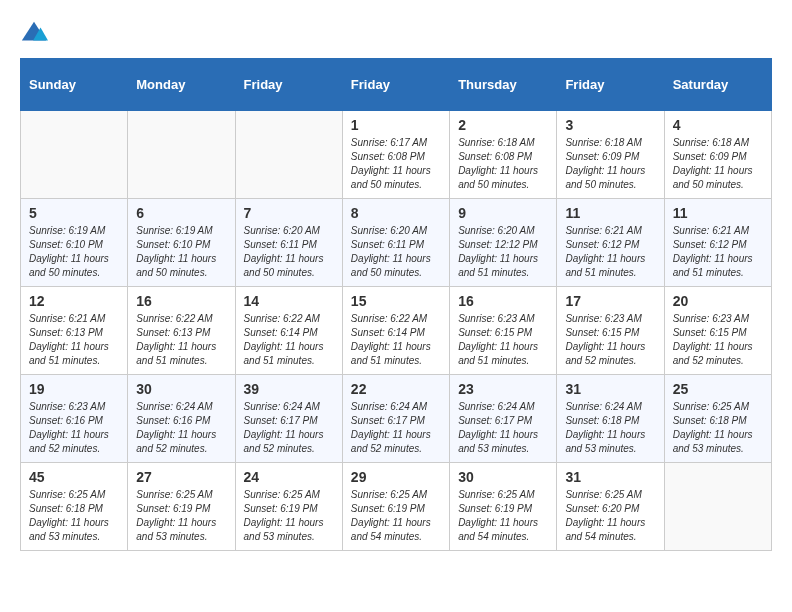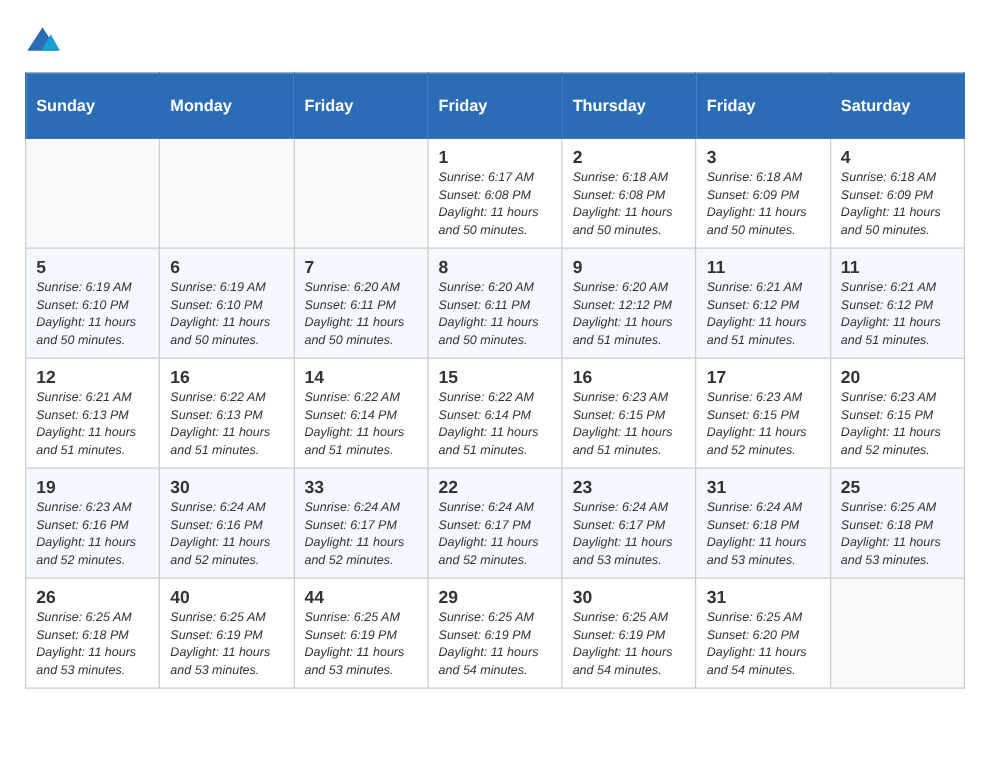--- a/index.html
+++ b/index.html
@@ -266,21 +266,21 @@
 and 52 minutes.</div>
         </td>
         <td>
           <span class="day-number">30</span>
           <div class="day-info">Sunrise: 6:24 AM
 Sunset: 6:16 PM
 Daylight: 11 hours
 and 52 minutes.</div>
         </td>
         <td>
-          <span class="day-number">33</span>
+          <span class="day-number">39</span>
           <div class="day-info">Sunrise: 6:24 AM
 Sunset: 6:17 PM
 Daylight: 11 hours
 and 52 minutes.</div>
         </td>
         <td>
           <span class="day-number">22</span>
           <div class="day-info">Sunrise: 6:24 AM
 Sunset: 6:17 PM
 Daylight: 11 hours
@@ -303,35 +303,35 @@
         <td>
           <span class="day-number">25</span>
           <div class="day-info">Sunrise: 6:25 AM
 Sunset: 6:18 PM
 Daylight: 11 hours
 and 53 minutes.</div>
         </td>
       </tr>
       <tr>
         <td>
-          <span class="day-number">26</span>
+          <span class="day-number">45</span>
           <div class="day-info">Sunrise: 6:25 AM
 Sunset: 6:18 PM
 Daylight: 11 hours
 and 53 minutes.</div>
         </td>
         <td>
-          <span class="day-number">40</span>
+          <span class="day-number">27</span>
           <div class="day-info">Sunrise: 6:25 AM
 Sunset: 6:19 PM
 Daylight: 11 hours
 and 53 minutes.</div>
         </td>
         <td>
-          <span class="day-number">44</span>
+          <span class="day-number">24</span>
           <div class="day-info">Sunrise: 6:25 AM
 Sunset: 6:19 PM
 Daylight: 11 hours
 and 53 minutes.</div>
         </td>
         <td>
           <span class="day-number">29</span>
           <div class="day-info">Sunrise: 6:25 AM
 Sunset: 6:19 PM
 Daylight: 11 hours

